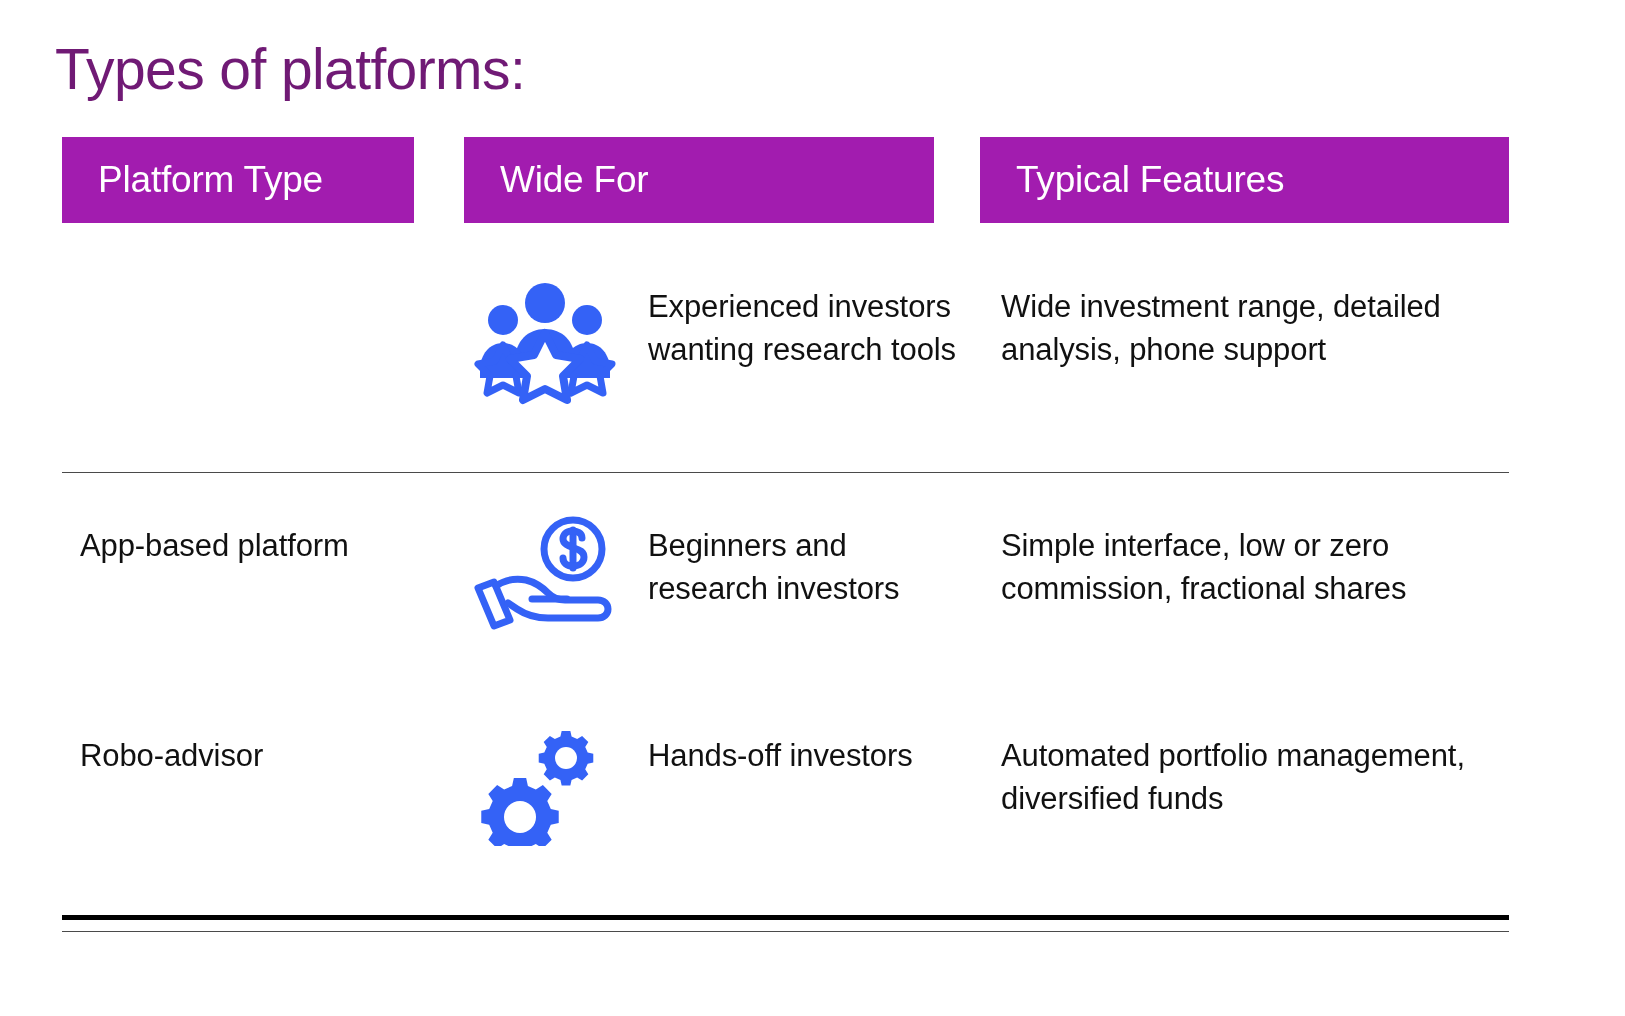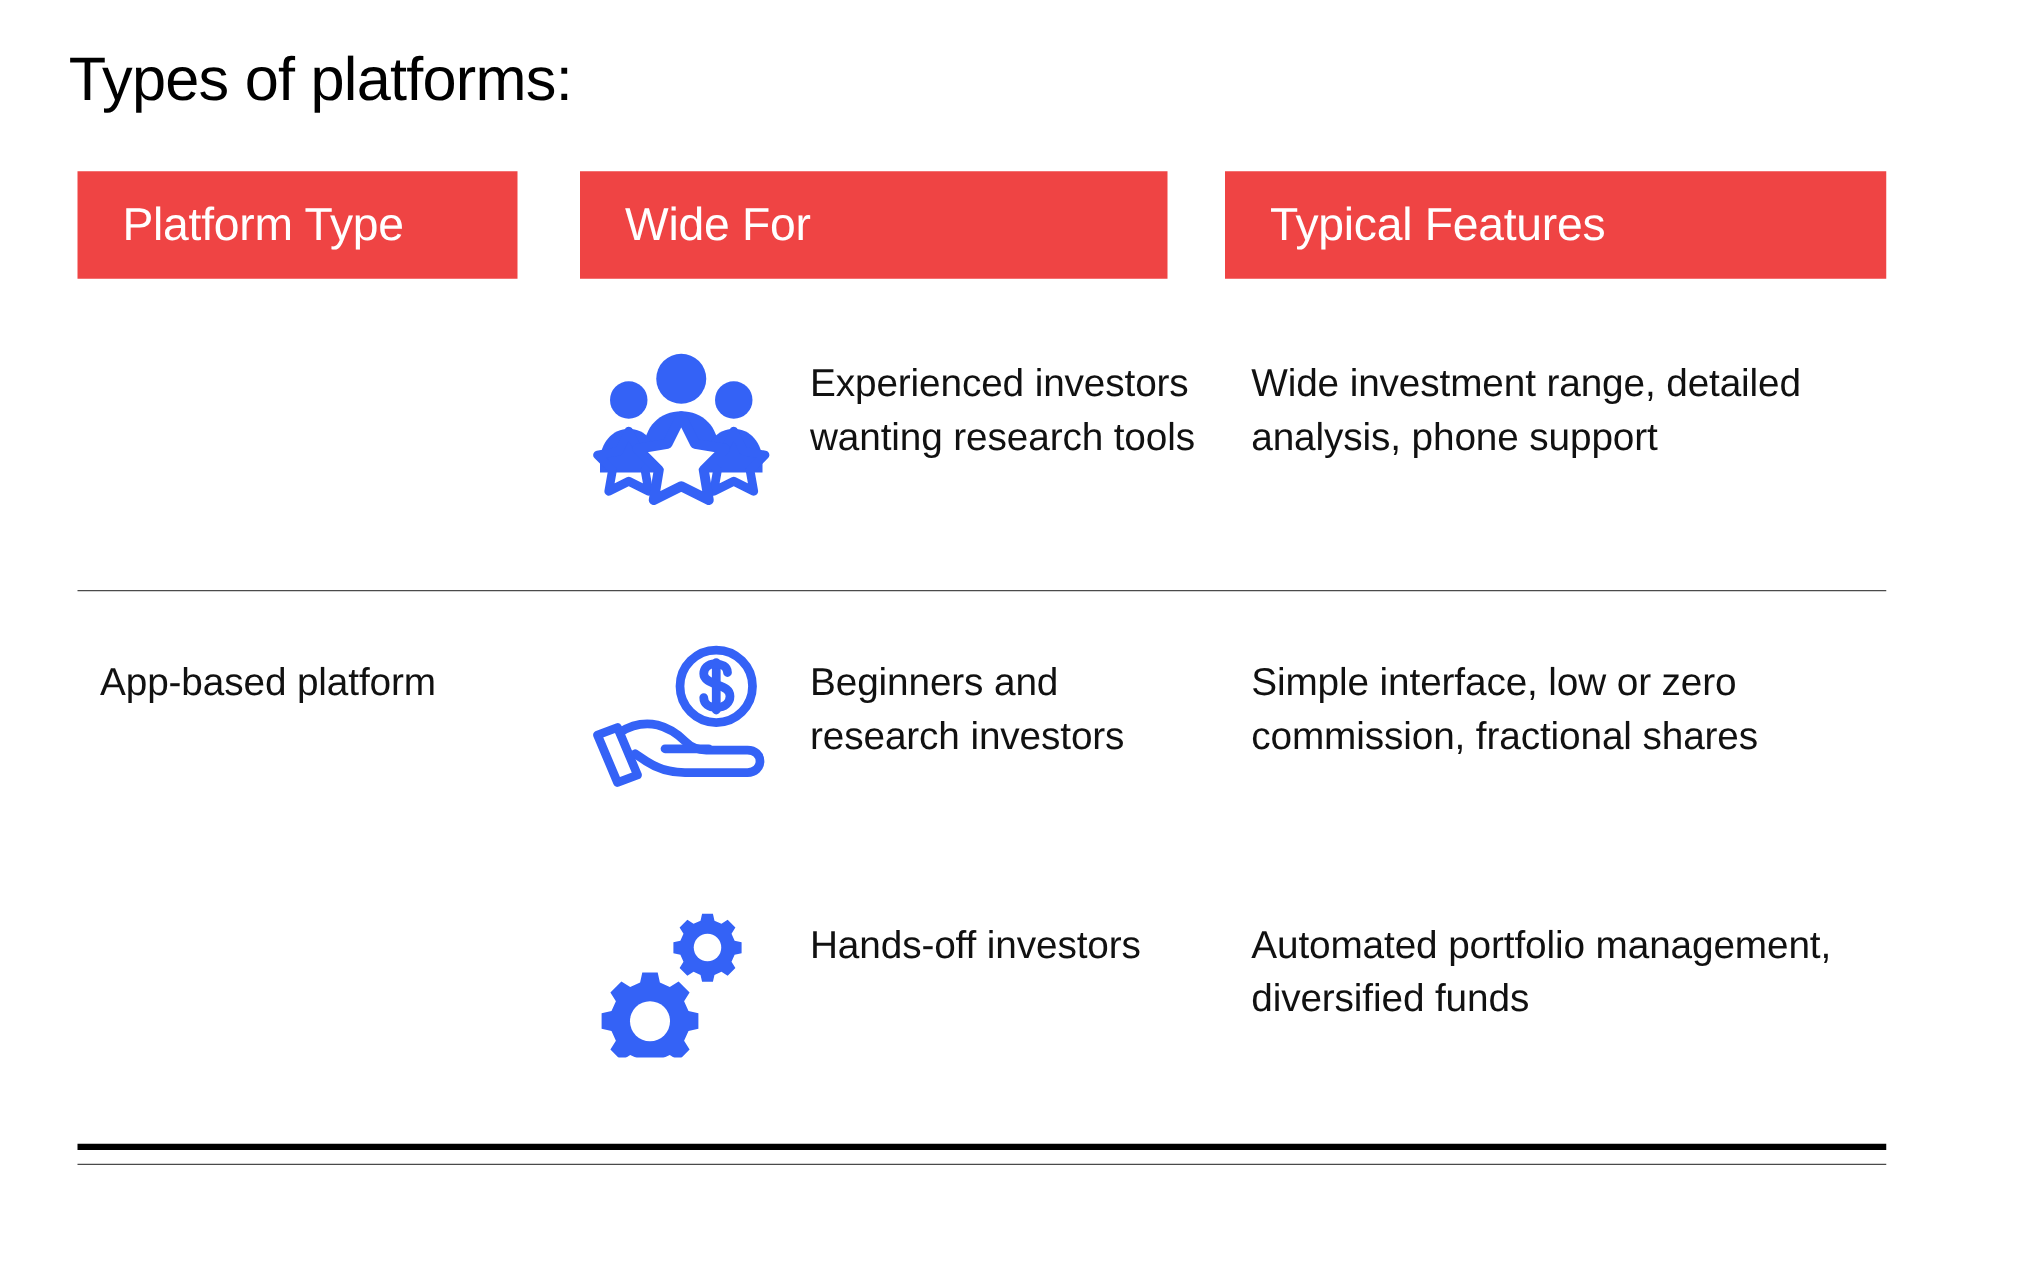--- a/index.html
+++ b/index.html
@@ -19,39 +19,39 @@
     position: absolute;
     left: 0; top: 0;
     width: 1625px;
     height: 1016px;
   }
   
   .title {
     position: absolute;
     left: 55px;
     top: 36px;
-    font-size: 49px;
+    font-size: 57px;
     font-weight: 400;
     letter-spacing: -0.6px;
-    color: #000000;
+    color: #701a75;
     white-space: nowrap;
   }
   
   .header-row {
     position: absolute;
     left: 0;
     top: 137px;
     width: 1625px;
     height: 86px;
   }
   .hdr {
     position: absolute;
     top: 0;
     height: 86px;
-    background: #ef4444;
+    background: #a21caf;
     display: flex;
     align-items: center;
   }
   .hdr .hdr-label {
     color: #ffffff;
     font-size: 37px;
     font-weight: 400;
     letter-spacing: -0.2px;
     padding-left: 36px;
     white-space: nowrap;
@@ -205,20 +205,21 @@
           </g>
         </svg>
       </div>
 
       <div class="cell cell-best">Beginners and research investors</div>
       <div class="cell cell-features">Simple interface, low or zero commission, fractional shares</div>
       <div class="divider div-1"></div>
     </div>
 
     <div class="row row-2 r2">
+      <div class="cell cell-type">Robo-advisor</div>
 
       <div class="icon-cell">
         <svg width="150" height="130" viewBox="0 0 150 130" xmlns="http://www.w3.org/2000/svg">
 
           <g fill="#3462F6" transform="translate(96,36)">
             <path d="M-7,-34 L7,-34 L9,-25 L18,-21 L26,-26 L36,-16 L31,-8 L35,1 L44,3 L44,17 L35,19 L31,28 L36,36 L26,46 L18,41 L9,45 L7,54 L-7,54 L-9,45 L-18,41 L-26,46 L-36,36 L-31,28 L-35,19 L-44,17 L-44,3 L-35,1 L-31,-8 L-36,-16 L-26,-26 L-18,-21 L-9,-25 Z" transform="scale(0.62)"></path>
             <circle cx="0" cy="6" r="11" fill="#ffffff"></circle>
           </g>
 
           <g fill="#3462F6" transform="translate(50,92)">

